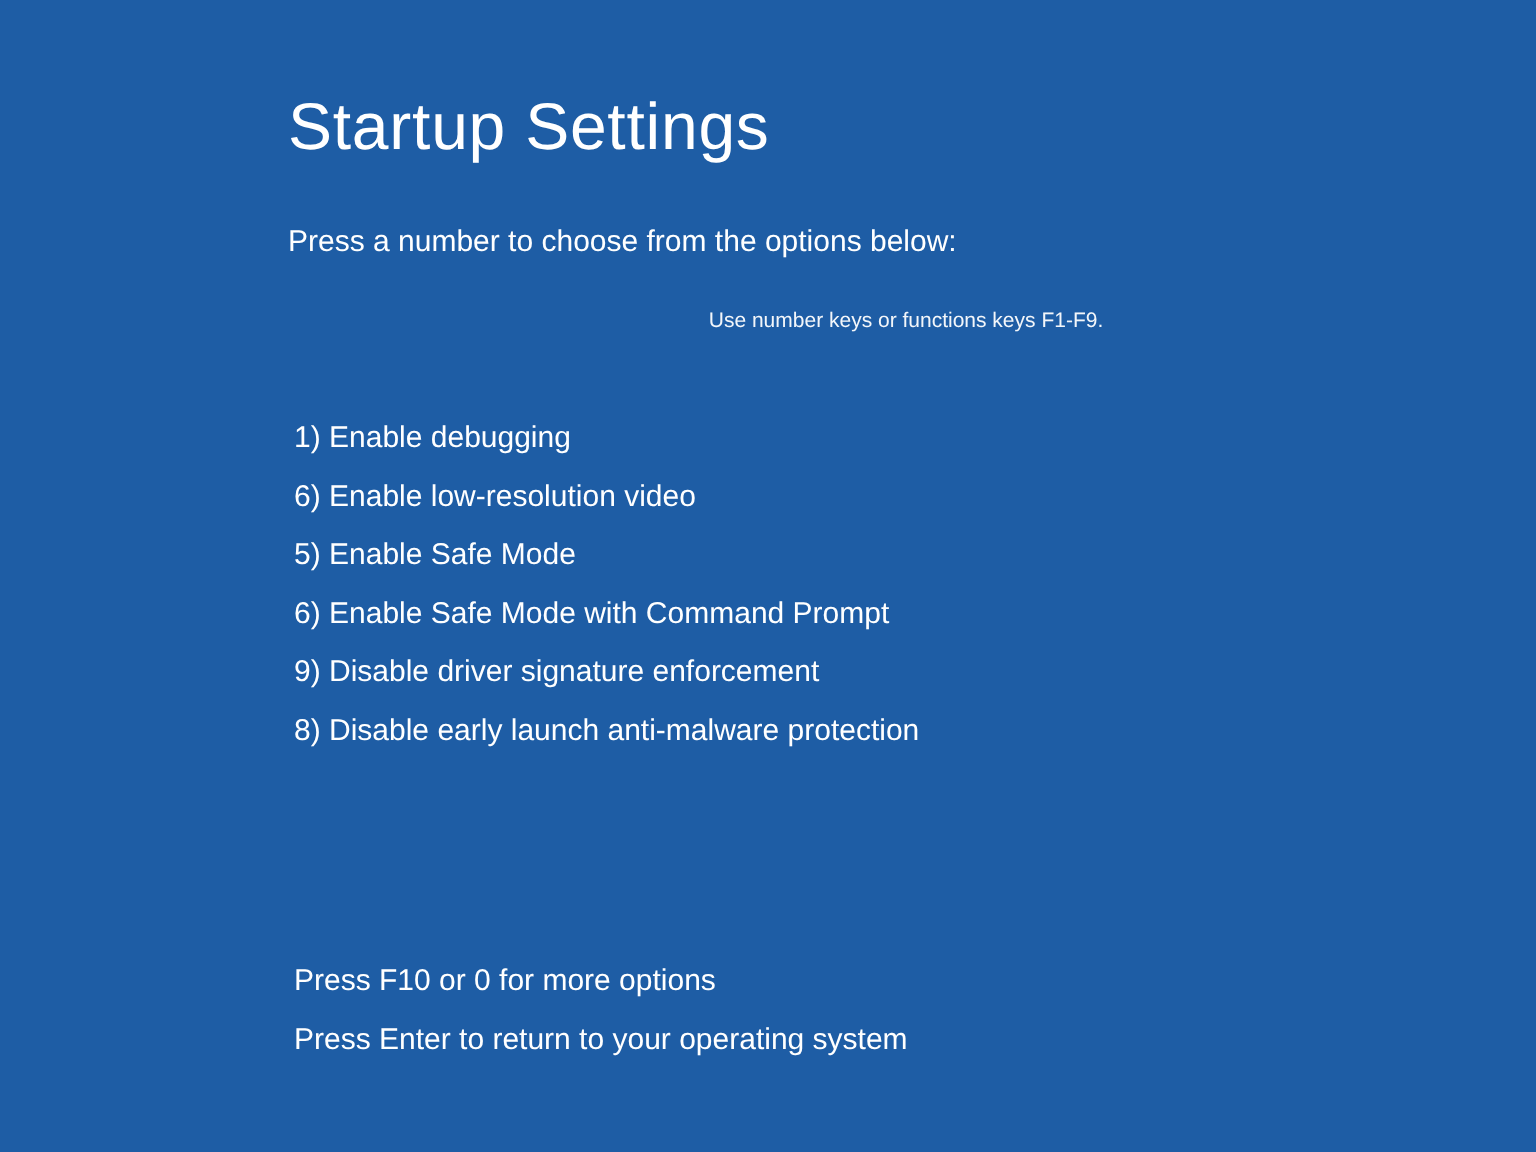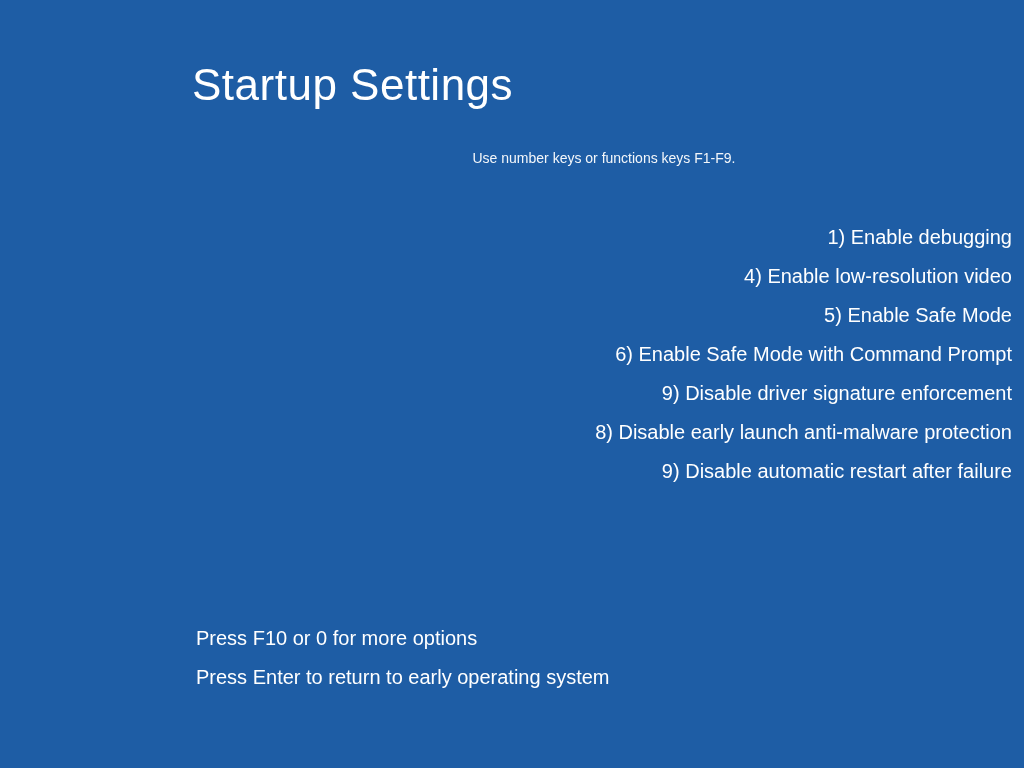--- a/index.html
+++ b/index.html
@@ -36,43 +36,42 @@
       font-weight: 300;
       margin-bottom: 44px;
       opacity: 0.95;
       text-align: center;
     }
     .options {
       font-size: 20px;
       font-weight: 300;
       line-height: 1.55;
       margin-bottom: 120px;
-      text-align: right;
     }
     .option {
       display: block;
     }
     .footer {
       font-size: 20px;
       font-weight: 300;
       line-height: 1.55;
     }
   </style>
 </head>
 <body>
 
 <div class="container">
   <h1 class="title">Startup Settings</h1>
+  <div class="subtitle">Press a number to choose from the options below:</div>
   <div class="hint">Use number keys or functions keys F1-F9.</div>
   <div class="options">
     <span class="option">1) Enable debugging</span>
-    <span class="option">4) Enable low-resolution video</span>
+    <span class="option">6) Enable low-resolution video</span>
     <span class="option">5) Enable Safe Mode</span>
     <span class="option">6) Enable Safe Mode with Command Prompt</span>
     <span class="option">9) Disable driver signature enforcement</span>
     <span class="option">8) Disable early launch anti-malware protection</span>
-    <span class="option">9) Disable automatic restart after failure</span>
   </div>
   <div class="footer">
     <div>Press F10 or 0 for more options</div>
-    <div>Press Enter to return to early operating system</div>
+    <div>Press Enter to return to your operating system</div>
   </div>
 </div>
 
 </body></html>

